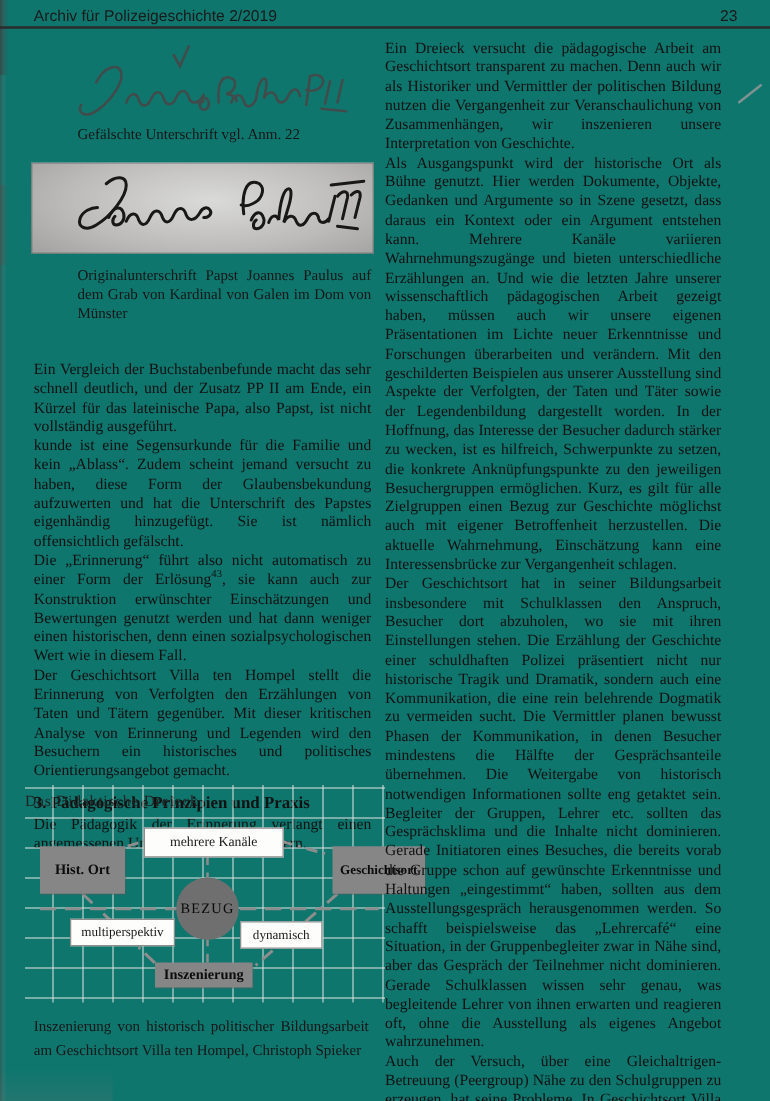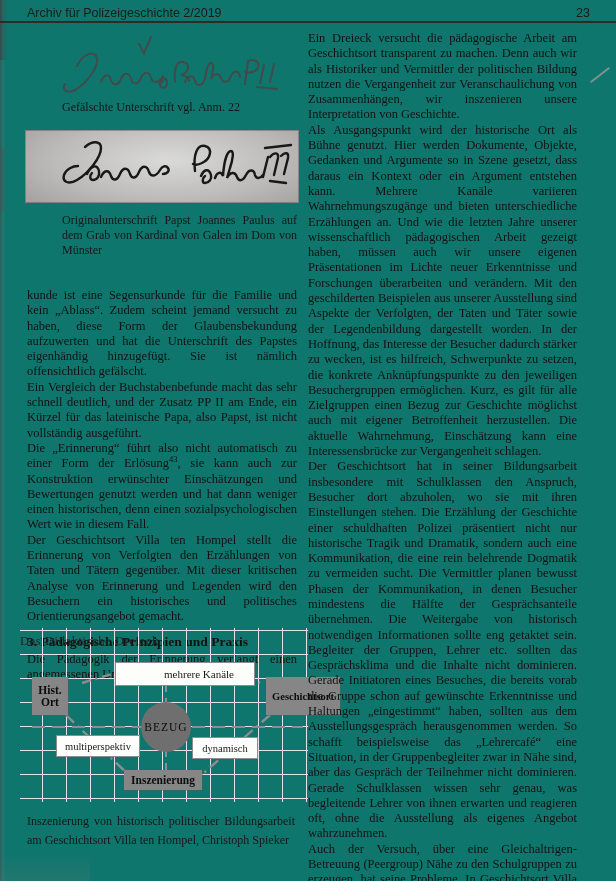--- a/index.html
+++ b/index.html
@@ -107,22 +107,22 @@
           <path d="M245,27 c4,-5 9,-5 8,1 l-4,17"></path>
           <path d="M256,26 c4,-4 8,-4 7,2 l-4,16"></path>
           <path d="M240,18 l26,-3"></path>
           <path d="M245,51 l16,2"></path>
         </g>
       </svg>
     </div>
     <div class="caption just" style="margin-top:10px;">Originalunterschrift Papst Joannes Paulus auf dem Grab von Kardinal von Galen im Dom von Münster</div>
 
     <div class="body-text" style="margin-top:30px;">
+      <p>Ein Vergleich der Buchstabenbefunde macht das sehr schnell deutlich, und der Zusatz PP II am Ende, ein Kürzel für das lateinische Papa, also Papst, ist nicht vollständig ausgeführt.</p>
       <p>kunde ist eine Segensurkunde für die Familie und kein „Ablass“. Zudem scheint jemand versucht zu haben, diese Form der Glaubensbekundung aufzuwerten und hat die Unterschrift des Papstes eigenhändig hinzugefügt. Sie ist nämlich offensichtlich gefälscht.</p>
-      <p>Ein Vergleich der Buchstabenbefunde macht das sehr schnell deutlich, und der Zusatz PP II am Ende, ein Kürzel für das lateinische Papa, also Papst, ist nicht vollständig ausgeführt.</p>
       <p><span>Die „Erinnerung“ führt also nicht automatisch zu einer Form der Erlösung</span><sup class="fn">43</sup><span>, sie kann auch zur Konstruktion erwünschter Einschätzungen und Bewertungen genutzt werden und hat dann weniger einen historischen, denn einen sozialpsychologischen Wert wie in diesem Fall.</span></p>
       <p>Der Geschichtsort Villa ten Hompel stellt die Erinnerung von Verfolgten den Erzählungen von Taten und Tätern gegenüber. Mit dieser kritischen Analyse von Erinnerung und Legenden wird den Besuchern ein historisches und politisches Orientierungsangebot gemacht.</p>
     </div>
 
     <div class="sec-head">3. Pädagogische Prinzipien und Praxis</div>
     <div class="body-text">
       <p>Die Pädagogik der Erinnerung verlangt einen angemessenen Umgang mit den Besuchern.</p>
     </div>
   </div>
 
@@ -131,22 +131,22 @@
       <g stroke="#8d8d8d" fill="none">
         <path d="M62,55 L95,45" stroke-width="2.4" stroke-dasharray="9 5 2 5"></path>
         <path d="M205,45 L240,55" stroke-width="2.4" stroke-dasharray="9 5 2 5"></path>
         <path d="M12,99 L283,99" stroke-width="2.2" stroke-dasharray="13 7"></path>
         <path d="M146,57 L146,142" stroke-width="2" stroke-dasharray="7 6"></path>
         <path d="M46,87 L112,150" stroke-width="2.4" stroke-dasharray="11 5 2 5"></path>
         <path d="M250,87 L178,150" stroke-width="2.4" stroke-dasharray="11 5 2 5"></path>
       </g>
     </svg>
     <div class="diagram-title">Das Didaktische Dreieck</div>
-    <div class="dnode white" style="left:95px;top:34px;width:110px;height:22px;padding-left:28px;">mehrere Kanäle</div>
-    <div class="dnode gray bold" style="left:12px;top:49px;width:36px;height:38px;">Hist. Ort</div>
+    <div class="dnode white" style="left:95px;top:34px;width:110px;height:22px;">mehrere Kanäle</div>
+    <div class="dnode gray bold" style="left:12px;top:49px;width:68px;height:38px;">Hist. Ort</div>
     <div class="dnode gray bold" style="left:212px;top:49px;width:74px;height:38px;font-size:10.5px;margin-left:34px;">Geschichtsort</div>
     <div class="dcircle" style="left:121px;top:74px;">BEZUG</div>
     <div class="dnode white" style="left:36px;top:107px;width:82px;height:20px;font-size:10.5px;">multiperspektiv</div>
     <div class="dnode white" style="left:172px;top:109px;width:64px;height:20px;font-size:10.5px;">dynamisch</div>
     <div class="dnode gray bold" style="left:104px;top:142px;width:78px;height:20px;">Inszenierung</div>
   </div>
   <div class="diagram-caption">Inszenierung von historisch politischer Bildungsarbeit am Geschichtsort Villa ten Hompel, Christoph Spieker</div>
 
   <div class="col-right body-text">
     <p>Ein Dreieck versucht die pädagogische Arbeit am Geschichtsort transparent zu machen. Denn auch wir als Historiker und Vermittler der politischen Bildung nutzen die Vergangenheit zur Veranschaulichung von Zusammenhängen, wir inszenieren unsere Interpretation von Geschichte.</p>

